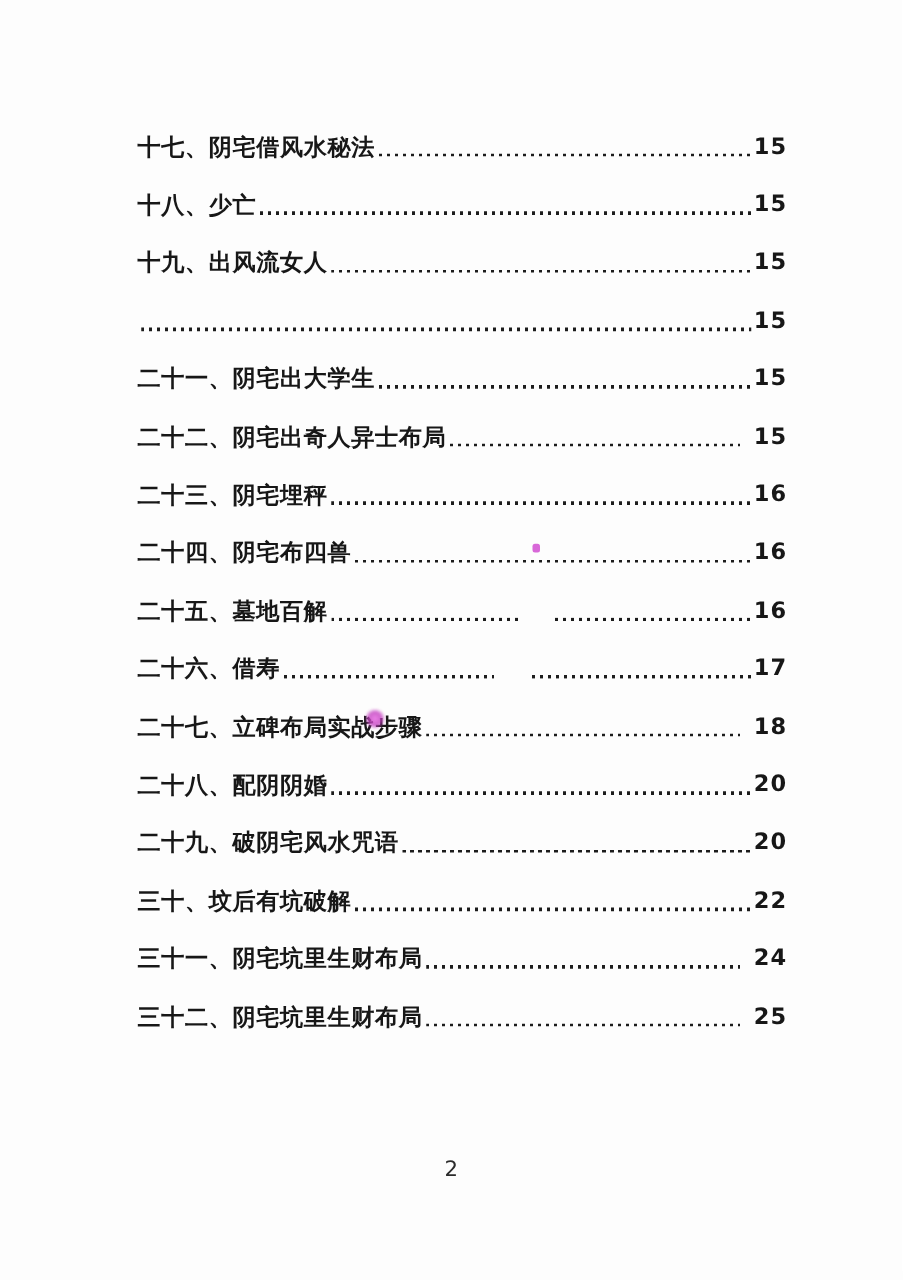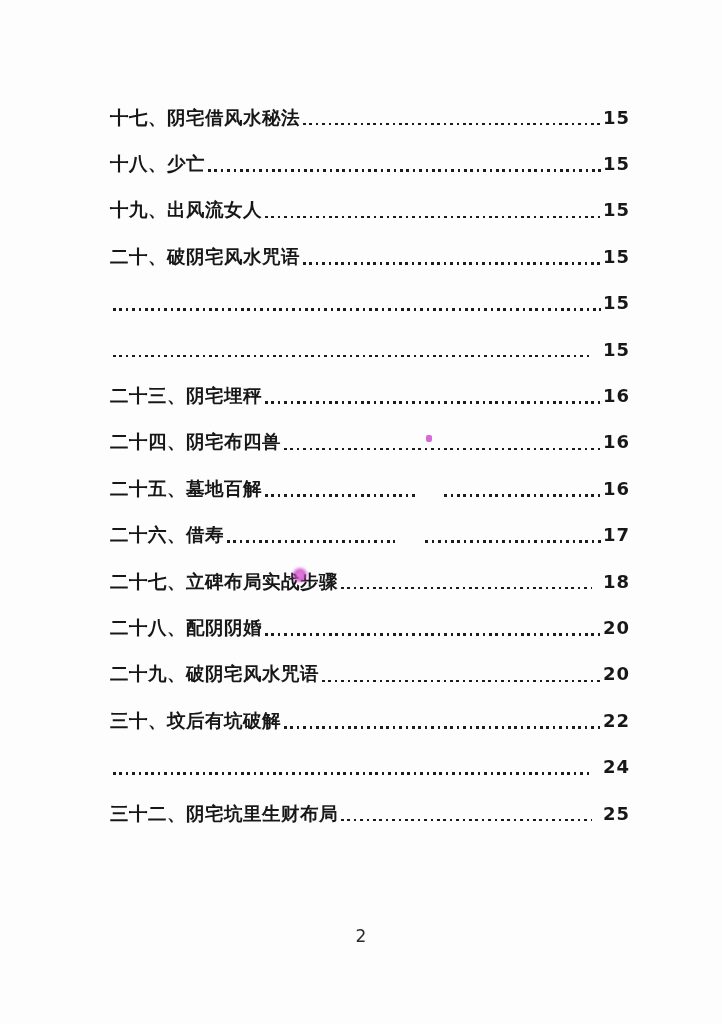--- a/index.html
+++ b/index.html
@@ -101,31 +101,32 @@
     <span class="entry-page">15</span>
   </div>
 
   <div class="toc-row">
     <span class="entry-label">十九、出风流女人</span>
     <span class="leader"></span>
     <span class="entry-page">15</span>
   </div>
 
   <div class="toc-row">
-    <span class="entry-label">二十、破阴宅风水咒语</span>
     <span class="leader"></span>
     <span class="entry-page">15</span>
   </div>
 
   <div class="toc-row">
+    <span class="entry-label">二十一、阴宅出大学生</span>
     <span class="leader"></span>
     <span class="entry-page">15</span>
   </div>
 
   <div class="toc-row">
+    <span class="entry-label">二十二、阴宅出奇人异士布局</span>
     <span class="leader"></span>
     <span class="entry-page gap-before">15</span>
   </div>
 
   <div class="toc-row">
     <span class="entry-label">二十三、阴宅埋秤</span>
     <span class="leader"></span>
     <span class="entry-page">16</span>
   </div>
 
@@ -165,20 +166,21 @@
     <span class="entry-page">20</span>
   </div>
 
   <div class="toc-row">
     <span class="entry-label">三十、坟后有坑破解</span>
     <span class="leader"></span>
     <span class="entry-page">22</span>
   </div>
 
   <div class="toc-row">
+    <span class="entry-label">三十一、阴宅坑里生财布局</span>
     <span class="leader"></span>
     <span class="entry-page gap-before">24</span>
   </div>
 
   <div class="toc-row">
     <span class="entry-label">三十二、阴宅坑里生财布局</span>
     <span class="leader"></span>
     <span class="entry-page gap-before">25</span>
   </div>
 </main>

